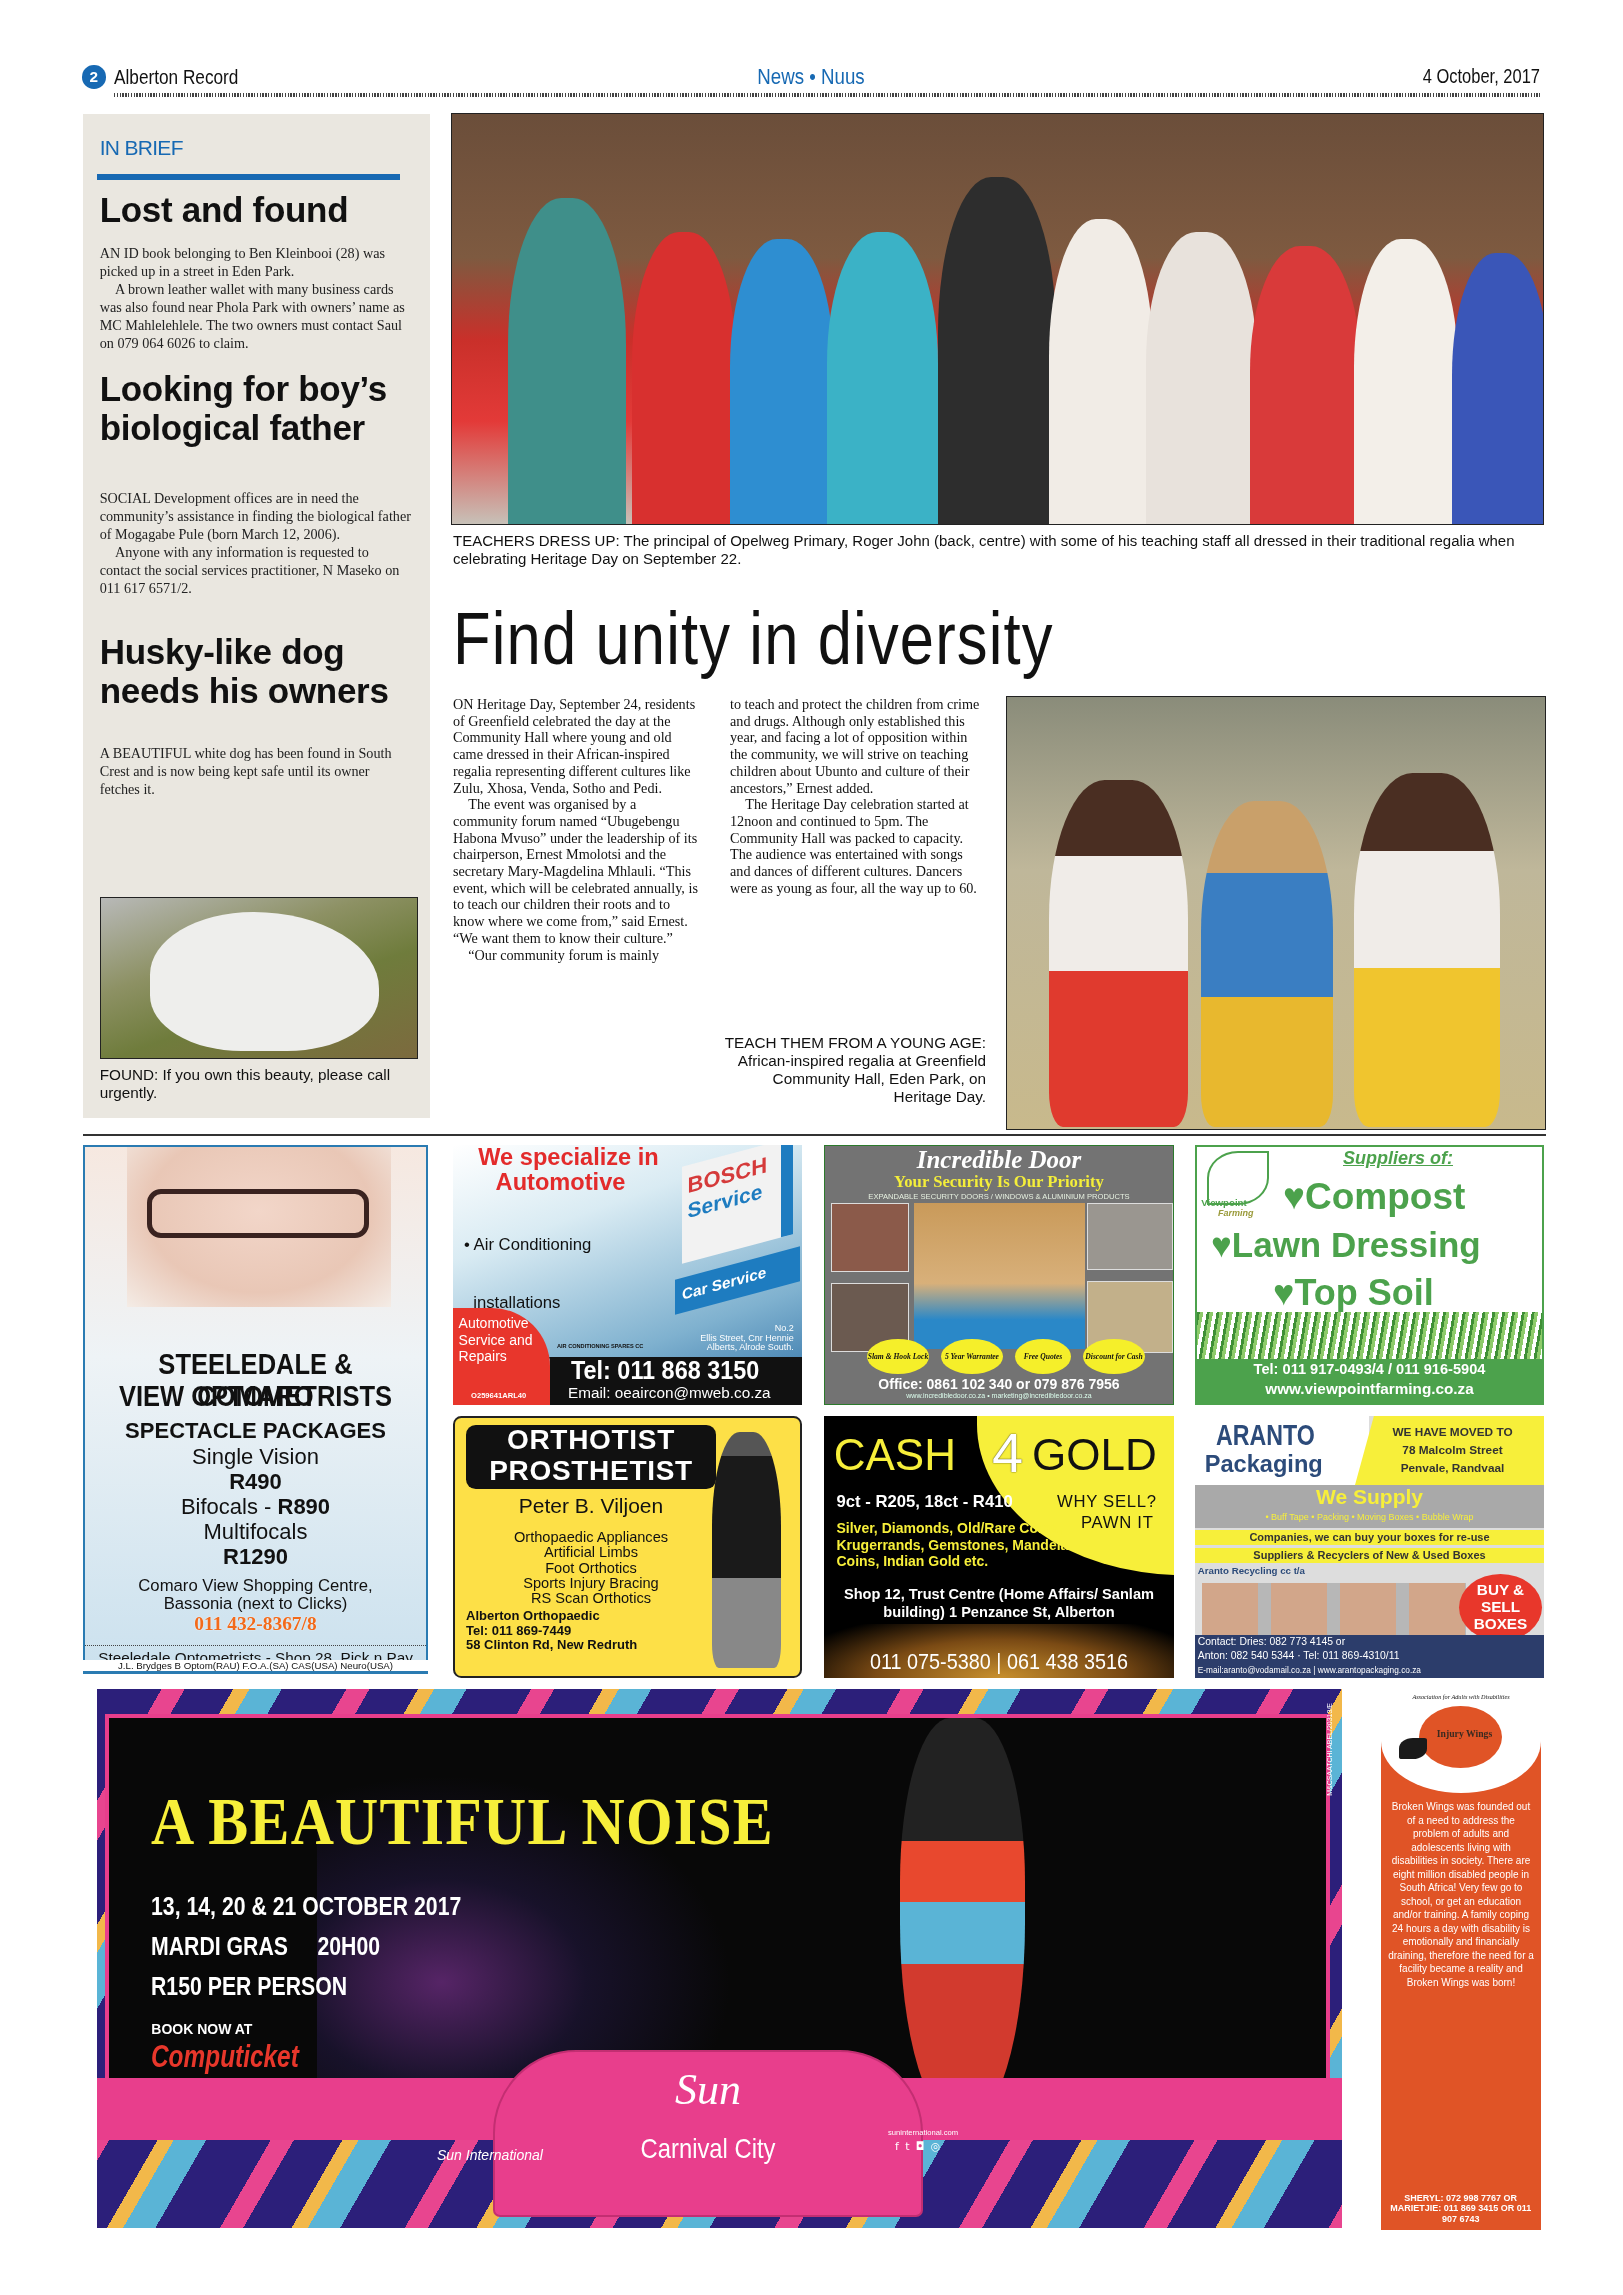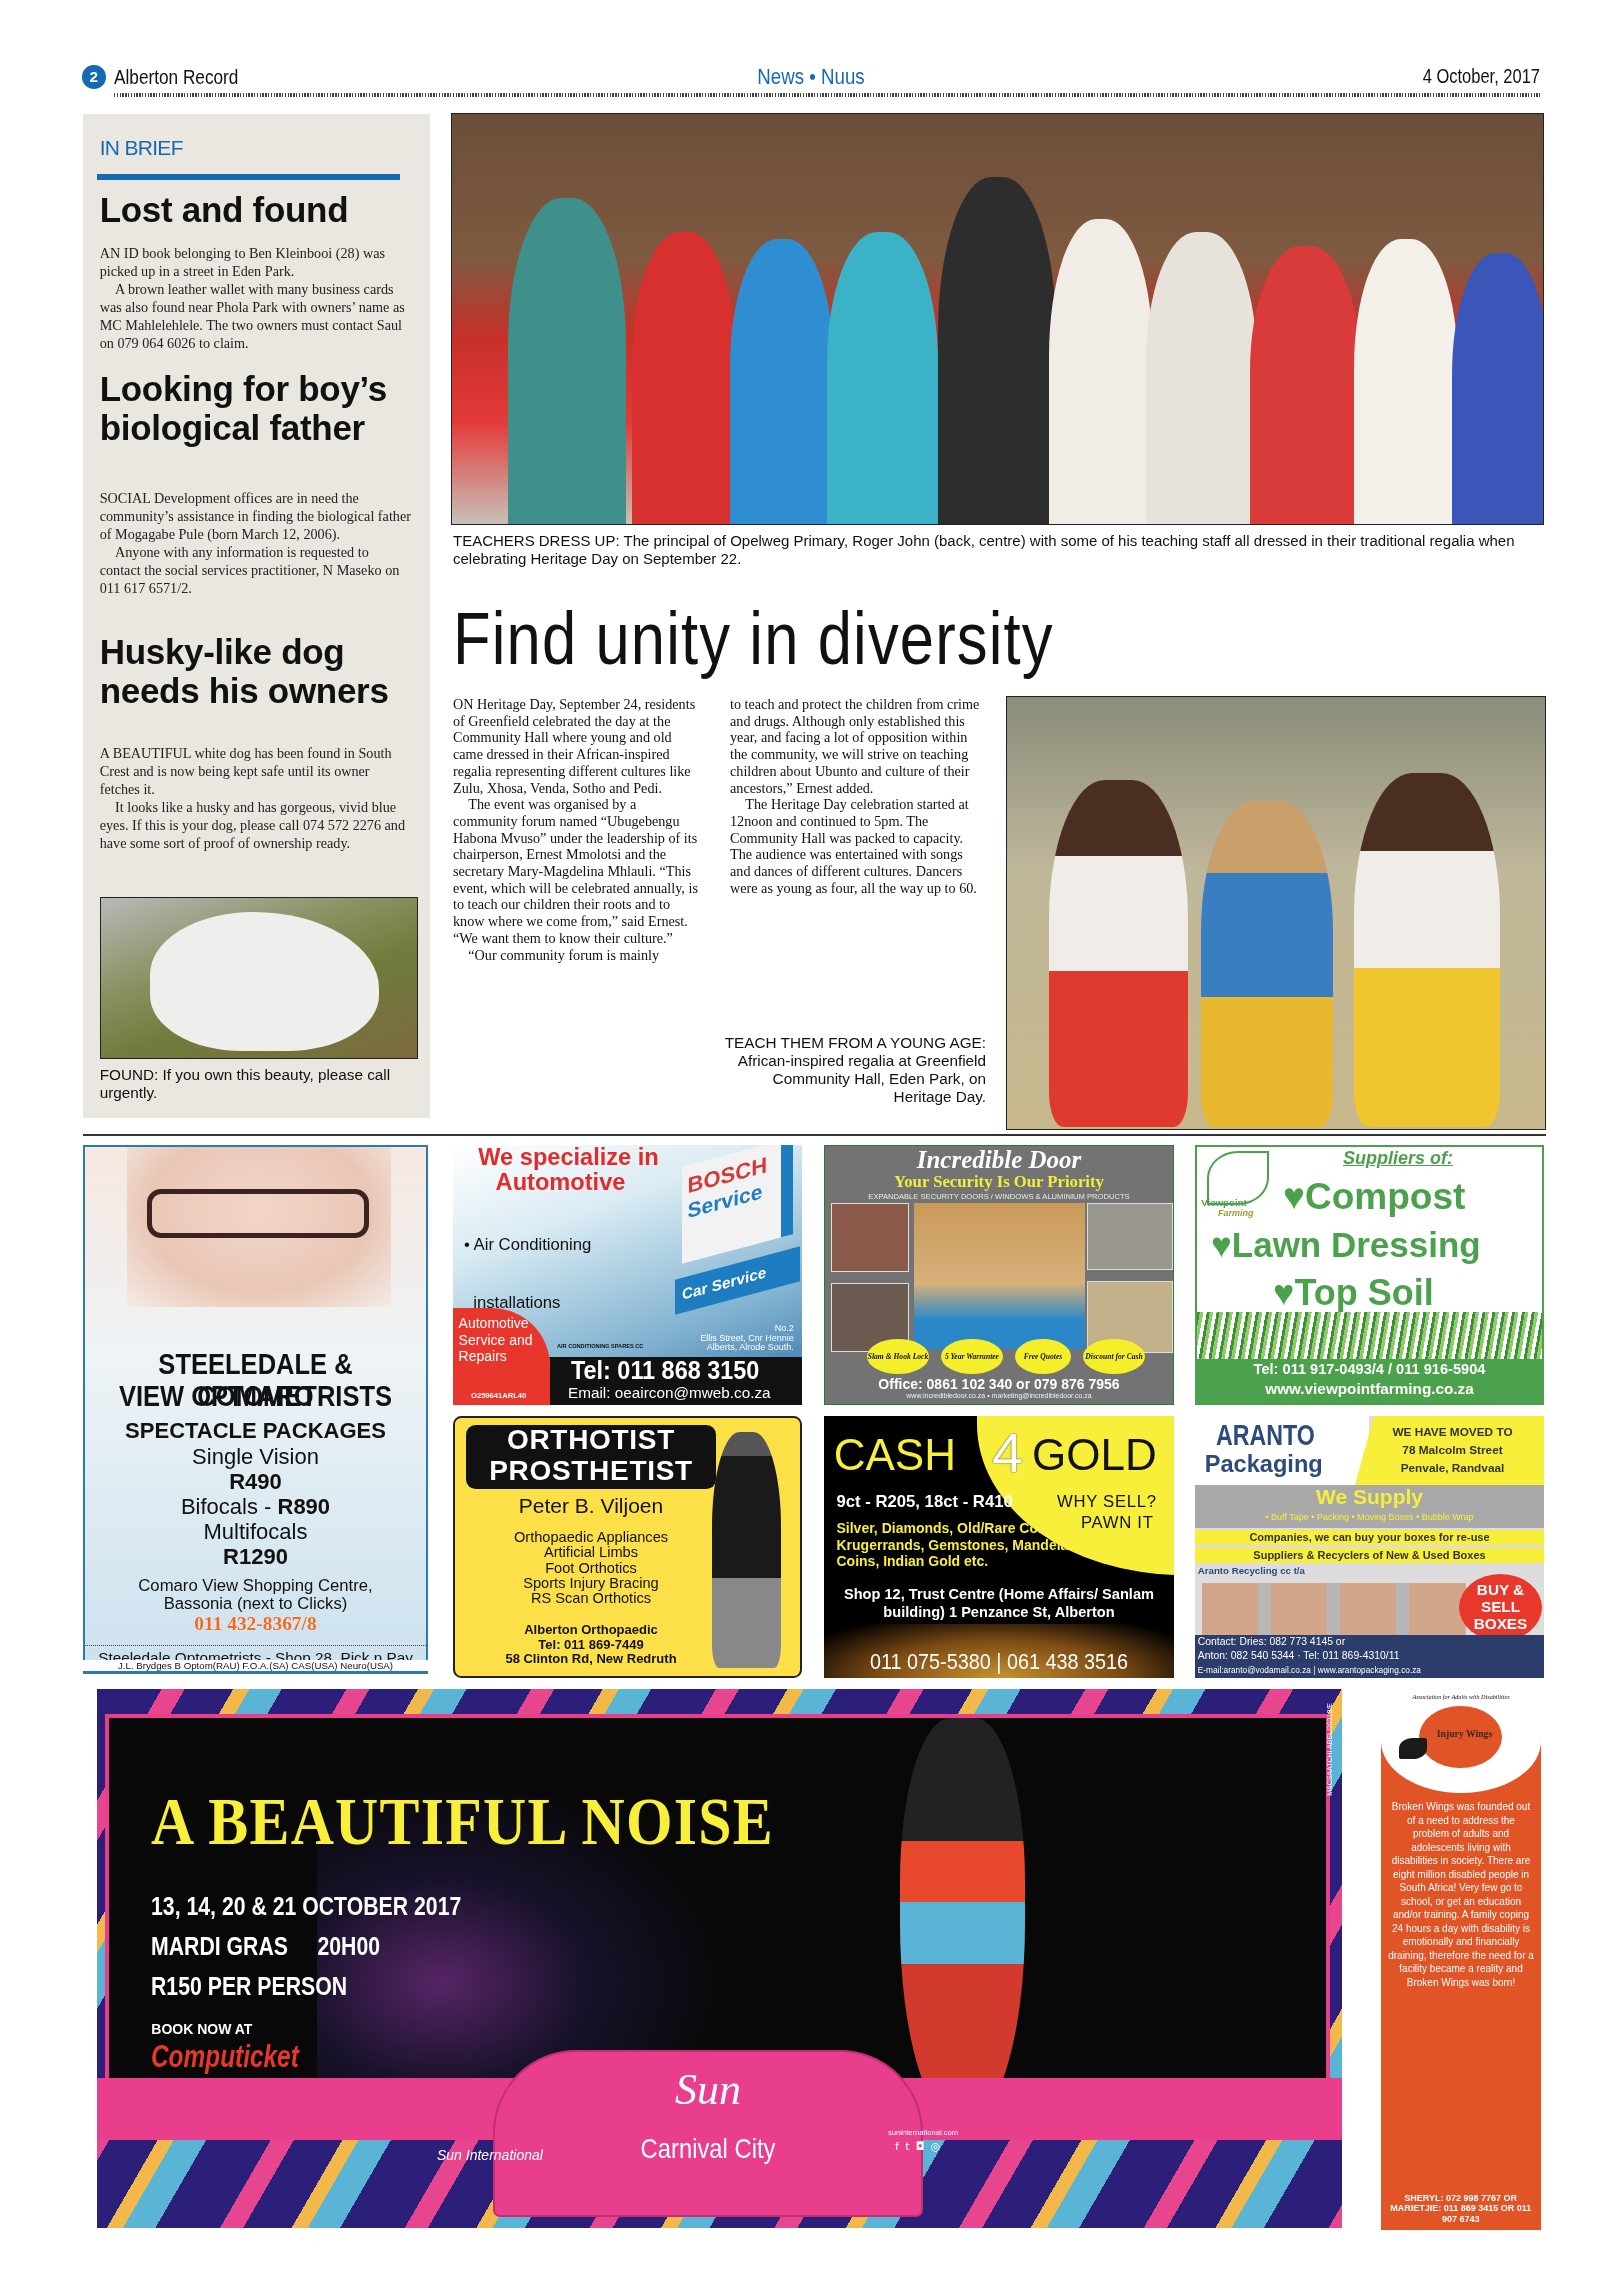--- a/index.html
+++ b/index.html
@@ -73,21 +73,20 @@
 
   <div class="bh" style="top:255px;width:319px">Looking for boy’s biological father</div>
   <div class="bt" style="top:375px">
     <p>SOCIAL Development offices are in need the community’s assistance in finding the biological father of Mogagabe Pule (born March 12, 2006).</p>
     <p class="i">Anyone with any information is requested to contact the social services practitioner, N Maseko on 011 617 6571/2.</p>
   </div>
 
   <div class="bh" style="top:518px;width:319px">Husky-like dog needs his owners</div>
   <div class="bt" style="top:630px">
     <p>A BEAUTIFUL white dog has been found in South Crest and is now being kept safe until its owner fetches it.</p>
-    <p class="i">It looks like a husky and has gorgeous, vivid blue eyes. If this is your dog, please call 074 572 2276 and have some sort of proof of ownership ready.</p>
   </div>
 
   <div id="dog" class="abs">
       <div class="body"></div>
     </div>
   <div id="dog-cap" class="abs">FOUND: If you own this beauty, please call urgently.</div>
 </div>
 
 <div id="photo1" class="abs">
   <div class="person" style="left:56px;width:118px;height:326px;background:#3f8f8a"></div>
@@ -212,21 +211,21 @@
     <div>PROSTHETIST</div>
   </div>
   <div class="abs" style="left:11px;top:76px;width:250px;text-align:center;font:21px 'Liberation Sans',sans-serif">Peter B. Viljoen</div>
   <div class="abs" style="left:11px;top:112px;width:250px;text-align:center;font:14.6px/15.3px 'Liberation Sans',sans-serif">
     <div>Orthopaedic Appliances</div>
     <div>Artificial Limbs</div>
     <div>Foot Orthotics</div>
     <div>Sports Injury Bracing</div>
     <div>RS Scan Orthotics</div>
   </div>
-  <div class="abs" style="left:11px;top:205px;width:250px;text-align:center;font:bold 13px/14.6px 'Liberation Sans',sans-serif">
+  <div class="abs" style="left:11px;top:191px;width:250px;text-align:left;font:bold 13px/14.6px 'Liberation Sans',sans-serif">
     <div>Alberton Orthopaedic</div>
     <div>Tel: 011 869-7449</div>
     <div>58 Clinton Rd, New Redruth</div>
   </div>
   <div class="abs" style="left:257px;top:14px;width:69px;height:236px;background:linear-gradient(180deg,#555 0 10%,#1a1a1a 10% 62%,#888 62%);border-radius:40% 40% 10% 10%"></div>
 </div>
 
 <div id="cash" class="ad sans">
   <div class="abs" style="left:153px;top:-56px;width:292px;height:215px;background:#f7ef3a;border-radius:0 0 0 70%"></div>
   <div class="abs" style="left:9.7px;top:14px;color:#f7ef3a;font:44px 'Liberation Sans',sans-serif">CASH</div>

